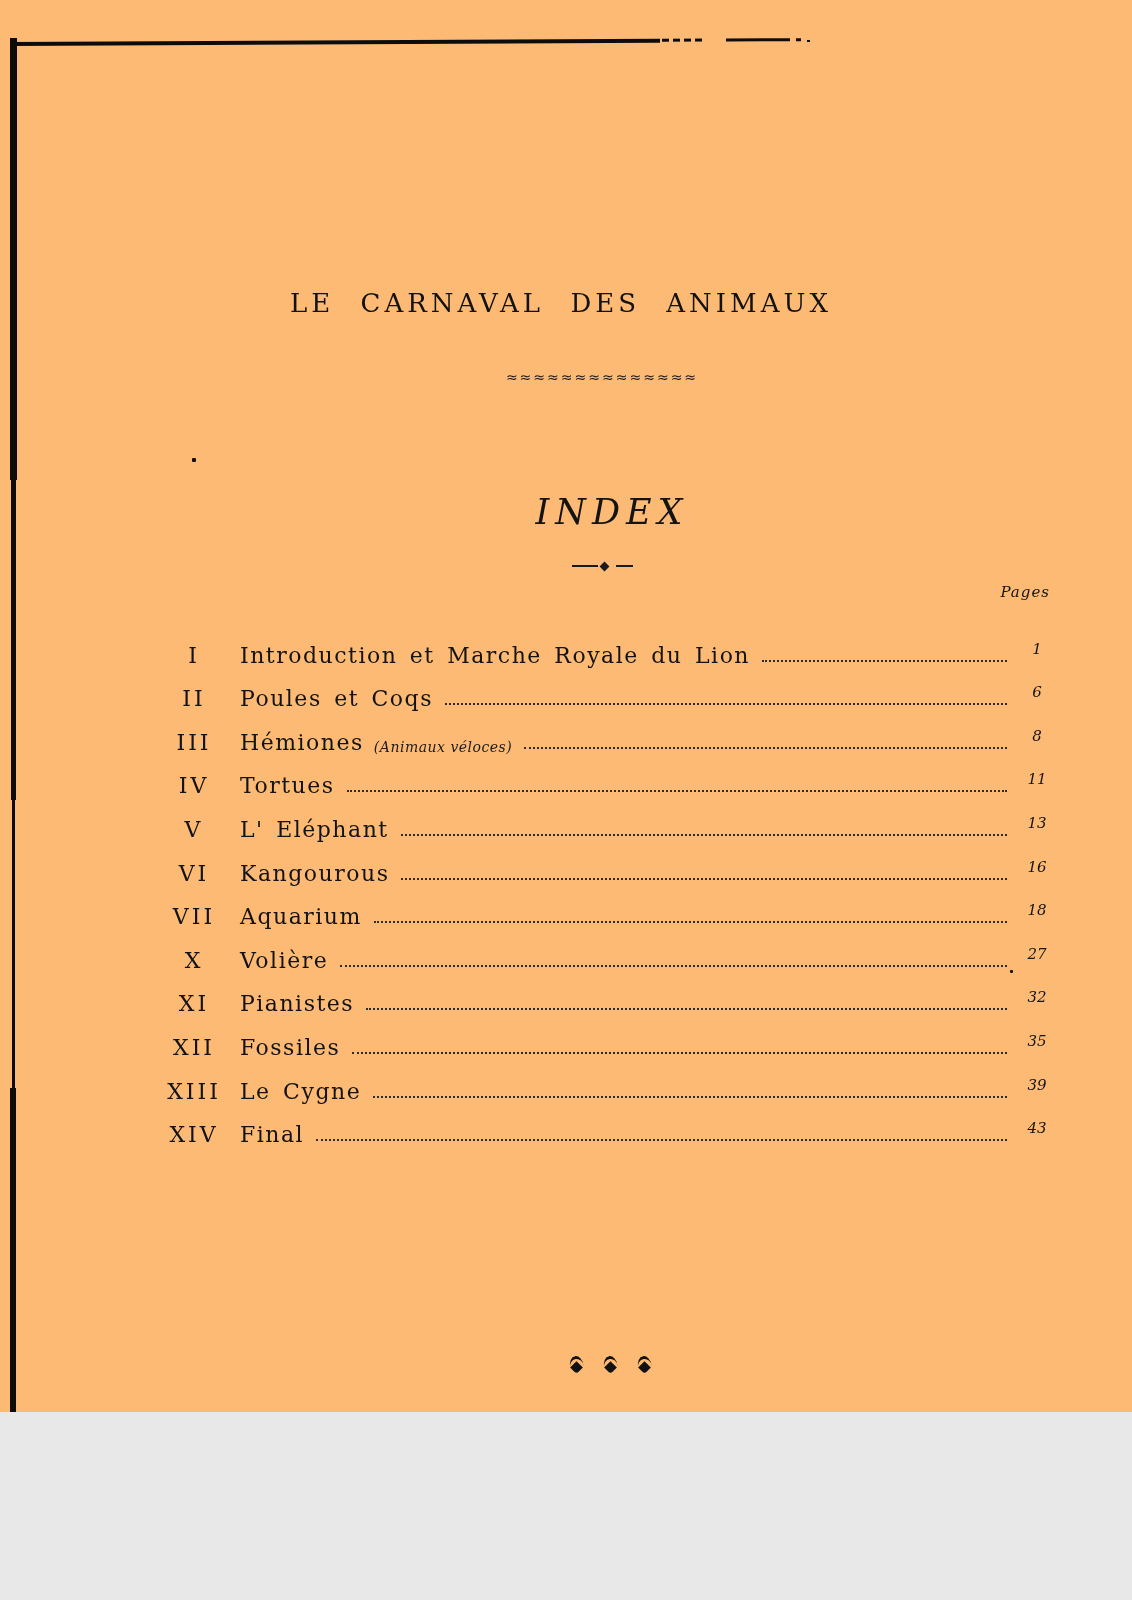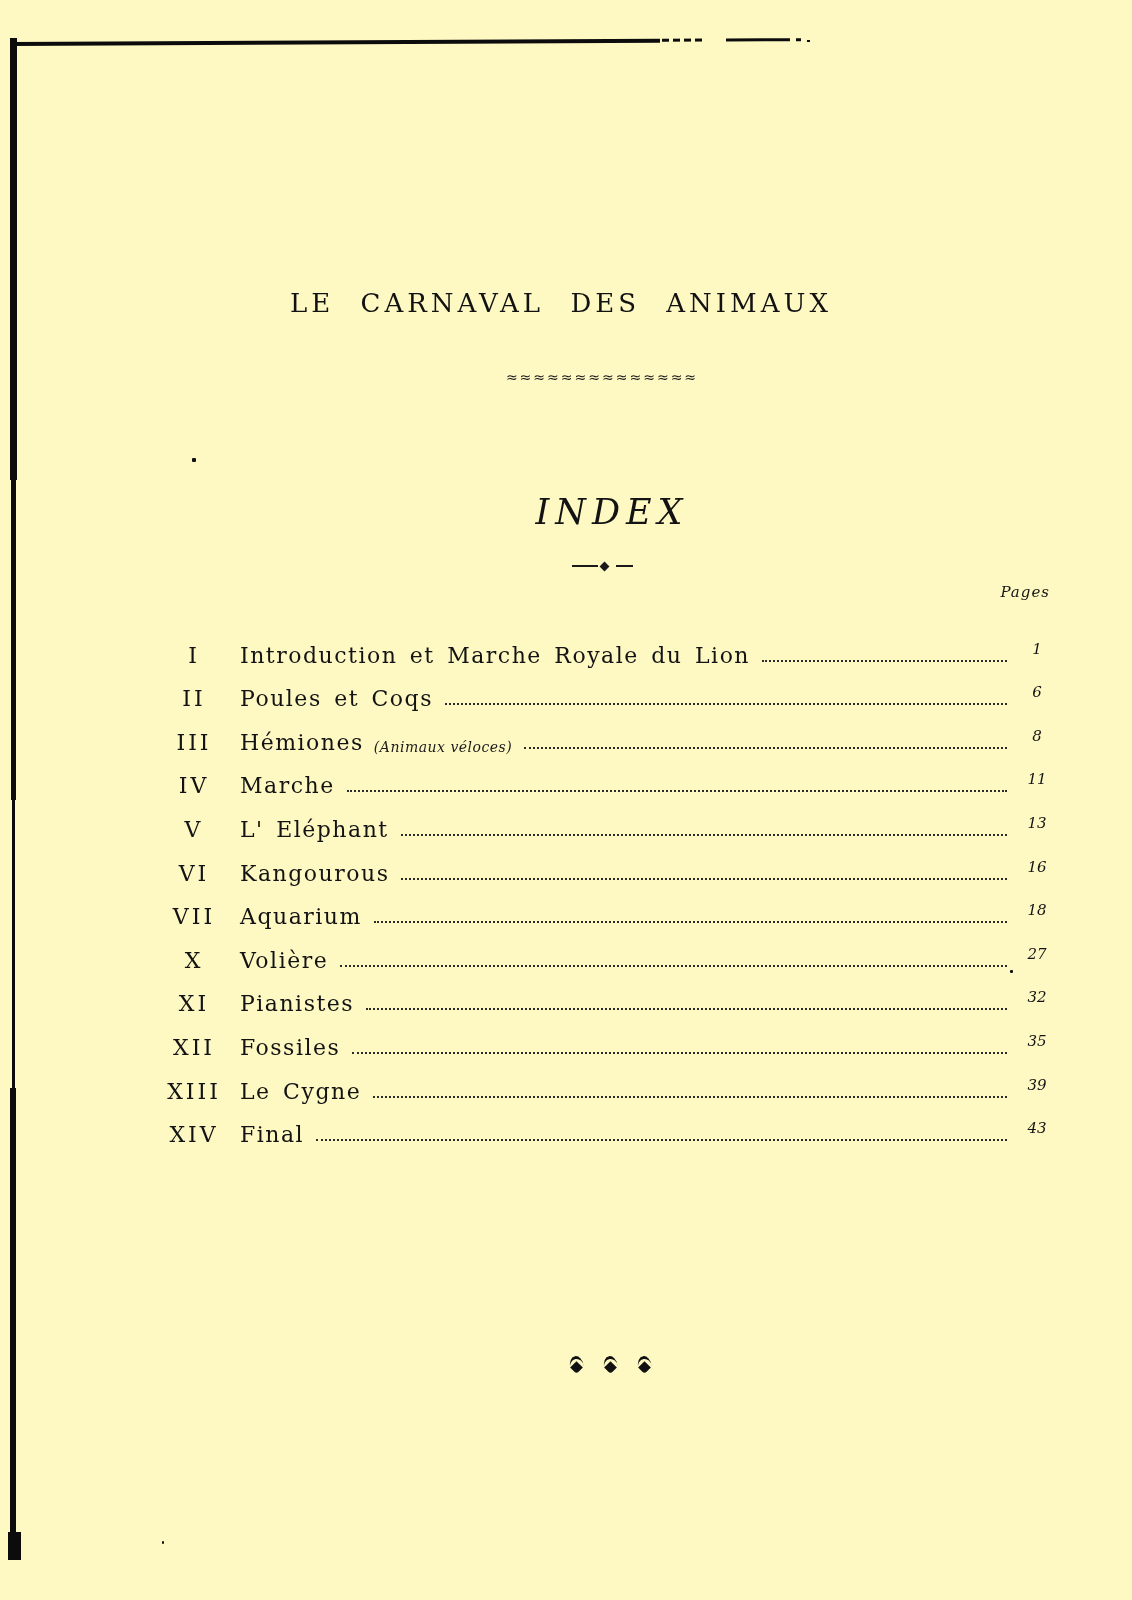--- a/index.html
+++ b/index.html
@@ -1,19 +1,19 @@
 <!DOCTYPE html>
 <html><head>
 <meta charset="utf-8">
 <style>
   html,body{margin:0;padding:0;background:#e8e8e8;}
   #page{
     position:relative;
-    width:1132px;height:1600px;
-    background:#fef9c3;
+    width:1132px;height:1412px;
+    background:#fdba74;
     font-family:"DejaVu Serif","Liberation Serif",serif;
     color:#151515;
     overflow:hidden;
     margin:0 auto;
   }
 
   
   .edge-seg{position:absolute;background:#0c0c0c;}
   #edge1{left:10px;top:38px;width:7px;height:442px;}
   #edge2{left:11px;top:478px;width:5px;height:322px;}
@@ -170,21 +170,21 @@
       </div>
       <div class="toc-row">
         <span class="toc-numeral">III</span>
         <span class="toc-title">Hémiones</span>
         <span class="toc-note">(Animaux véloces)</span>
         <span class="toc-leader"></span>
         <span class="toc-page">8</span>
       </div>
       <div class="toc-row">
         <span class="toc-numeral">IV</span>
-        <span class="toc-title">Marche</span>
+        <span class="toc-title">Tortues</span>
         <span class="toc-leader"></span>
         <span class="toc-page">11</span>
       </div>
       <div class="toc-row">
         <span class="toc-numeral">V</span>
         <span class="toc-title">L' Eléphant</span>
         <span class="toc-leader"></span>
         <span class="toc-page">13</span>
       </div>
       <div class="toc-row">

